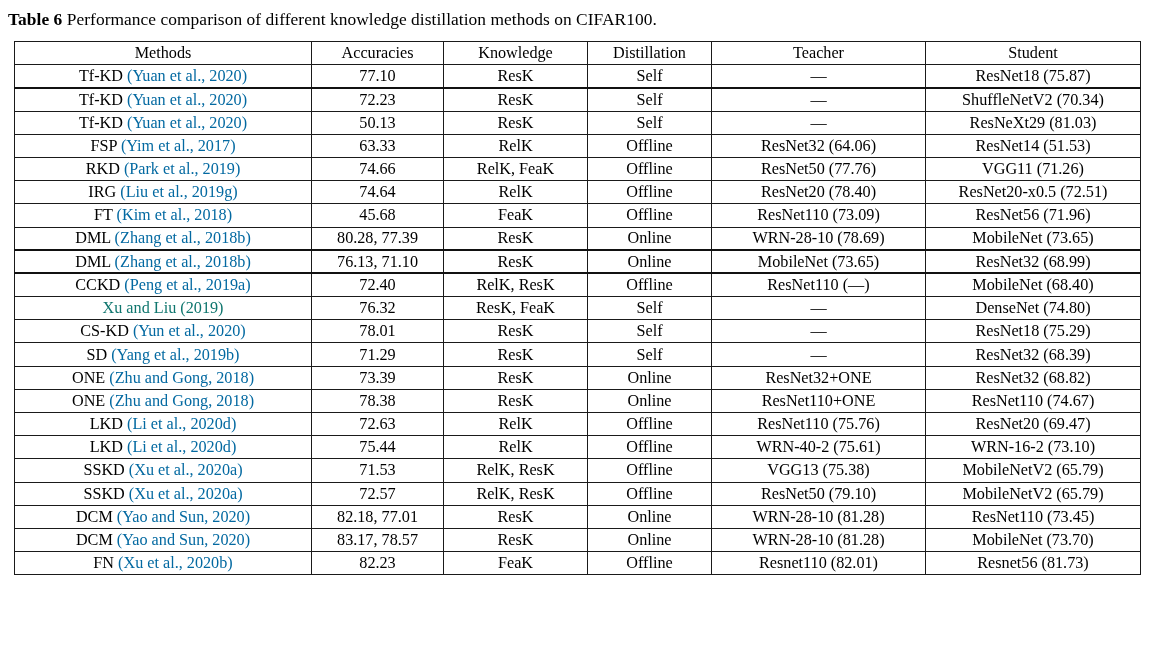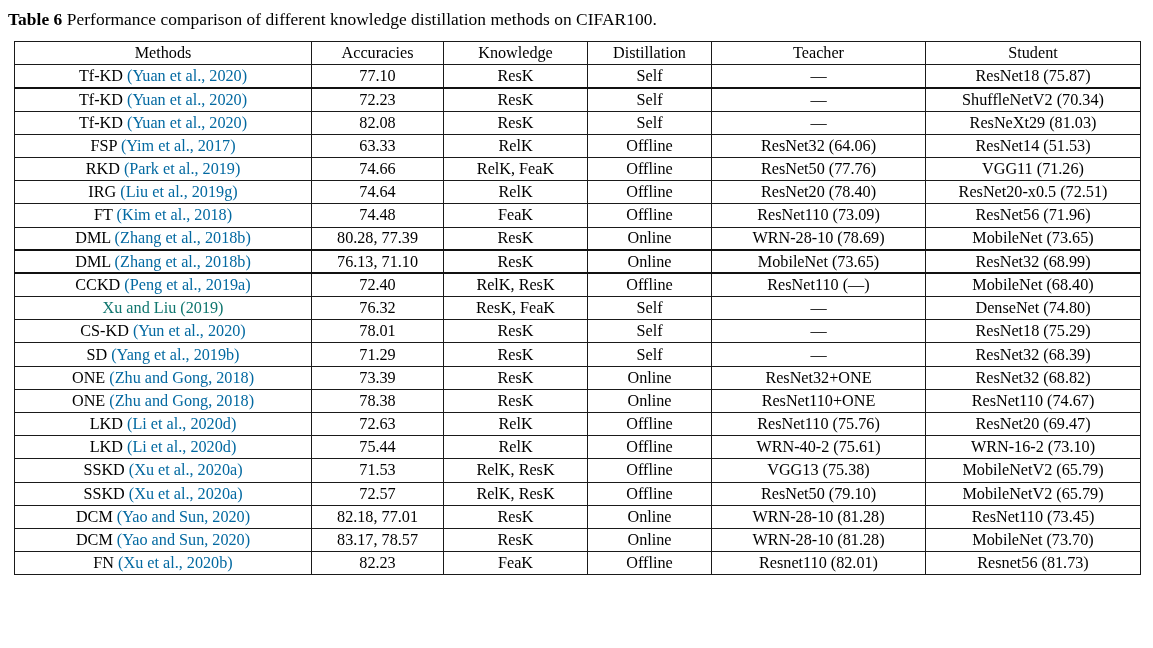--- a/index.html
+++ b/index.html
@@ -132,21 +132,21 @@
           <tr>
             <td><span>Tf-KD </span><span class="cite">(Yuan et al., 2020)</span></td>
             <td>72.23</td>
             <td>ResK</td>
             <td>Self</td>
             <td>—</td>
             <td>ShuffleNetV2 (70.34)</td>
           </tr>
           <tr>
             <td><span>Tf-KD </span><span class="cite">(Yuan et al., 2020)</span></td>
-            <td>82.08</td>
+            <td>50.13</td>
             <td>ResK</td>
             <td>Self</td>
             <td>—</td>
             <td>ResNeXt29 (81.03)</td>
           </tr>
           <tr>
             <td><span>FSP </span><span class="cite">(Yim et al., 2017)</span></td>
             <td>63.33</td>
             <td>RelK</td>
             <td>Offline</td>
@@ -164,21 +164,21 @@
           <tr>
             <td><span>IRG </span><span class="cite">(Liu et al., 2019g)</span></td>
             <td>74.64</td>
             <td>RelK</td>
             <td>Offline</td>
             <td>ResNet20 (78.40)</td>
             <td>ResNet20-x0.5 (72.51)</td>
           </tr>
           <tr>
             <td><span>FT </span><span class="cite">(Kim et al., 2018)</span></td>
-            <td>74.48</td>
+            <td>45.68</td>
             <td>FeaK</td>
             <td>Offline</td>
             <td>ResNet110 (73.09)</td>
             <td>ResNet56 (71.96)</td>
           </tr>
           <tr class="thick-below">
             <td><span>DML </span><span class="cite">(Zhang et al., 2018b)</span></td>
             <td>80.28, 77.39</td>
             <td>ResK</td>
             <td>Online</td>

